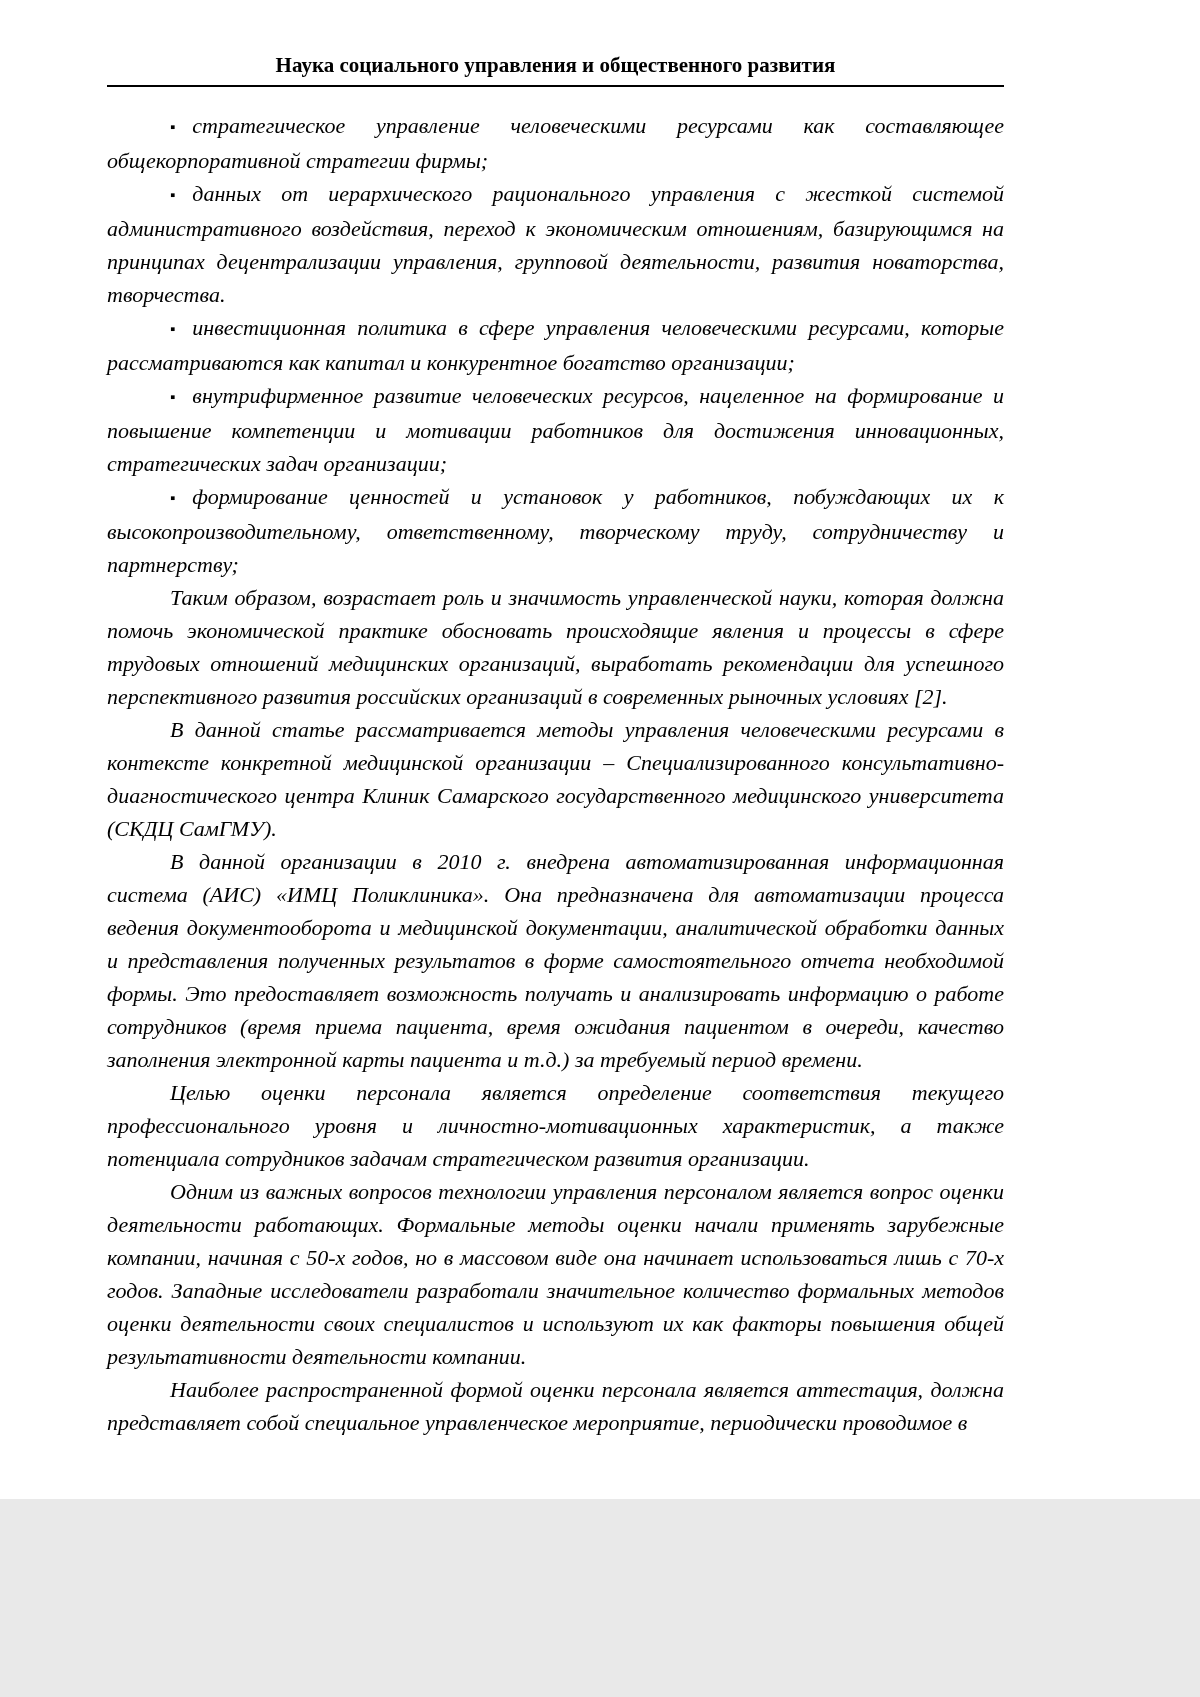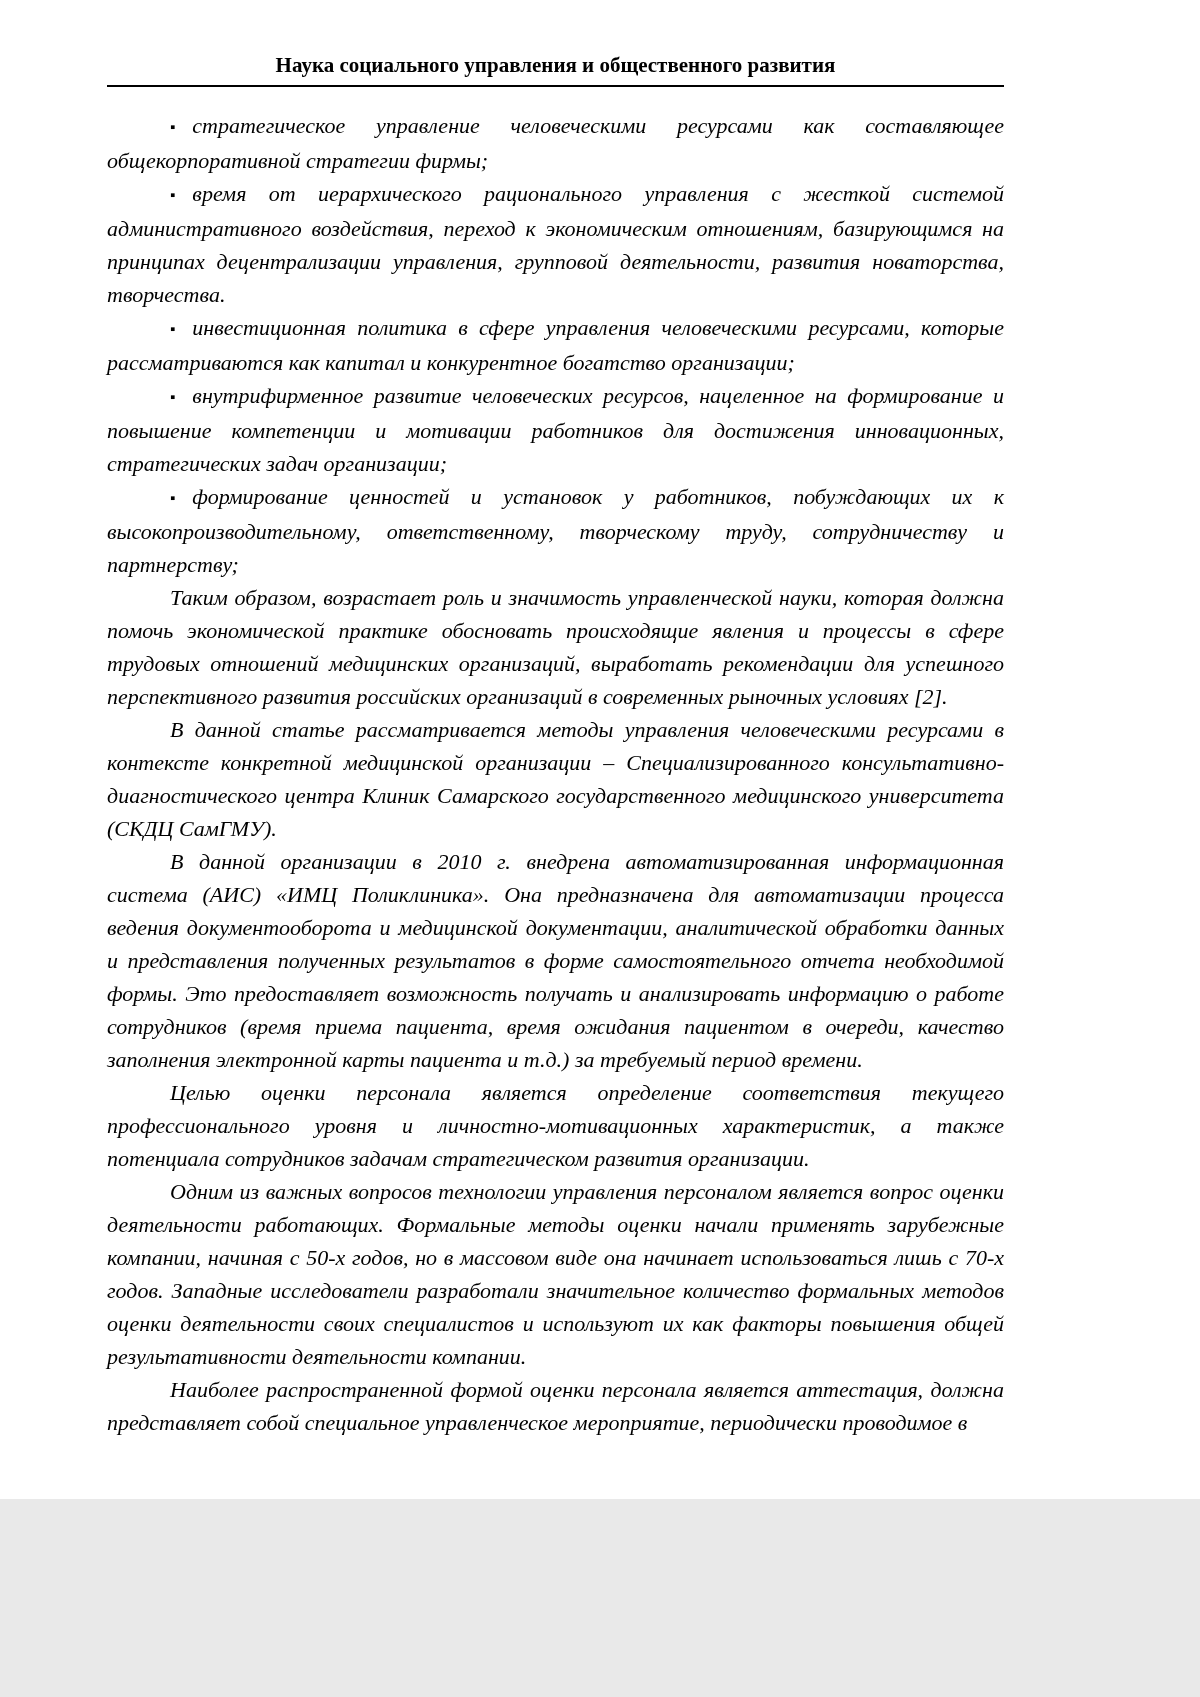--- a/index.html
+++ b/index.html
@@ -76,21 +76,21 @@
 <div class="page">
 
   <div class="running-head">Наука социального управления и общественного развития</div>
 
   <div class="body-text">
 
     <p class="bullet">
       <span class="marker">▪</span><span>стратегическое управление человеческими ресурсами как составляющее общекорпоративной стратегии фирмы;</span>
     </p>
     <p class="bullet">
-      <span class="marker">▪</span><span>время от иерархического рационального управления с жесткой системой административного воздействия, переход к экономическим отношениям, базирующимся на принципах децентрализации управления, групповой деятельности, развития новаторства, творчества.</span>
+      <span class="marker">▪</span><span>данных от иерархического рационального управления с жесткой системой административного воздействия, переход к экономическим отношениям, базирующимся на принципах децентрализации управления, групповой деятельности, развития новаторства, творчества.</span>
     </p>
     <p class="bullet">
       <span class="marker">▪</span><span>инвестиционная политика в сфере управления человеческими ресурсами, которые рассматриваются как капитал и конкурентное богатство организации;</span>
     </p>
     <p class="bullet">
       <span class="marker">▪</span><span>внутрифирменное развитие человеческих ресурсов, нацеленное на формирование и повышение компетенции и мотивации работников для достижения инновационных, стратегических задач организации;</span>
     </p>
     <p class="bullet">
       <span class="marker">▪</span><span>формирование ценностей и установок у работников, побуждающих их к высокопроизводительному, ответственному, творческому труду, сотрудничеству и партнерству;</span>
     </p>

